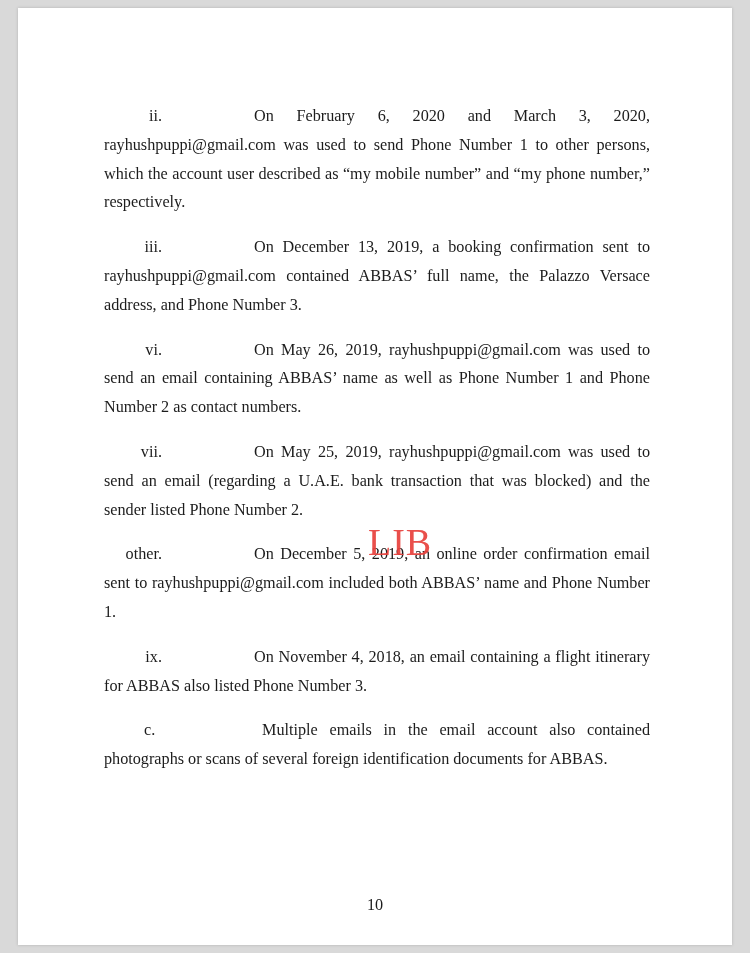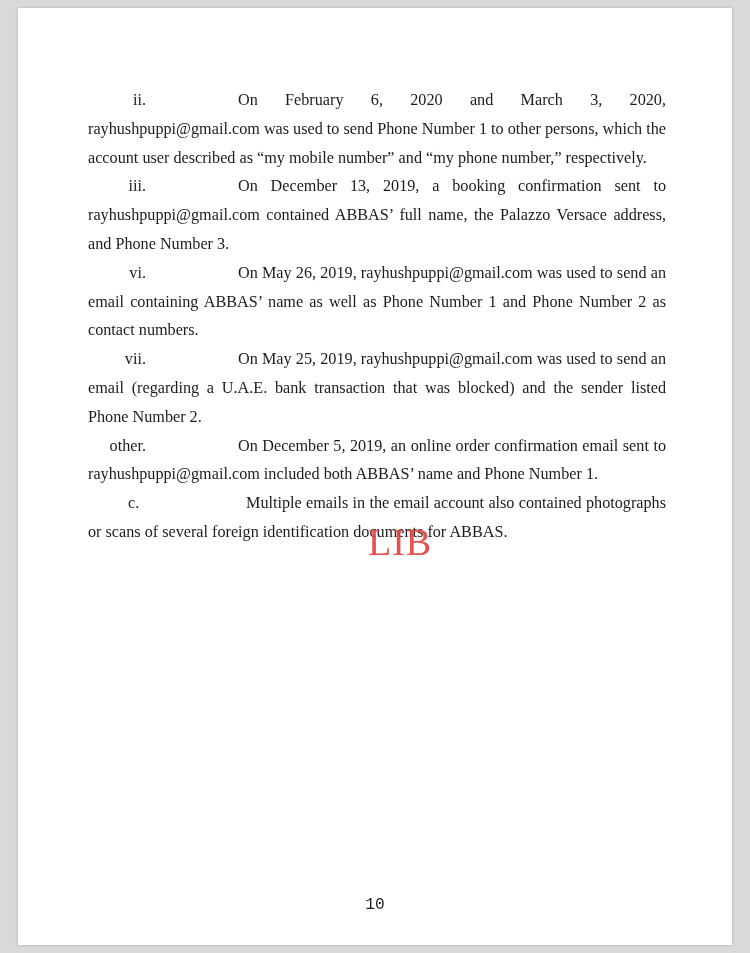--- a/index.html
+++ b/index.html
@@ -27,21 +27,21 @@
     position: absolute;
     left: 70px;
     top: 78px;
     width: 578px;
   }
   .para {
     font-size: 16.2px;
     line-height: 28.8px;
     color: #1c1c1c;
     text-align: justify;
-    margin: 0;
+    margin: 16px;
     position: relative;
   }
   .lead {
     display: inline-block;
     width: 150px;
   }
   .lead .num {
     display: inline-block;
     width: 58px;
     text-align: right;
@@ -72,21 +72,20 @@
     pointer-events: none;
   }
   .page-number {
     position: absolute;
     top: 888px;
     left: 0;
     width: 714px;
     text-align: center;
     font-size: 16.2px;
     color: #1c1c1c;
-    font-family: Liberation Mono, monospace;
   }
 </style>
 </head>
 <body>
 
 <div id="page">
 
   <div class="doc-body">
 
     <p class="para">
@@ -104,20 +103,23 @@
     </p>
 
     <p class="para">
       <span class="lead"><span class="num">vii.</span><span class="gap"></span></span><span>On May 25, 2019, rayhushpuppi@gmail.com was used to send an email (regarding a U.A.E. bank transaction that was blocked) and the sender listed Phone Number 2.</span>
     </p>
 
     <p class="para">
       <span class="lead"><span class="num">other.</span><span class="gap"></span></span><span>On December 5, 2019, an online order confirmation email sent to rayhushpuppi@gmail.com included both ABBAS’ name and Phone Number 1.</span>
     </p>
 
+    <p class="para">
+      <span class="lead"><span class="num">ix.</span><span class="gap"></span></span><span>On November 4, 2018, an email containing a flight itinerary for ABBAS also listed Phone Number 3.</span>
+    </p>
 
     <p class="para last-line-indent">
       <span class="lead lead-c"><span class="num">c.</span><span class="gap"></span></span><span>Multiple emails in the email account also contained photographs or scans of several foreign identification documents for ABBAS.</span>
     </p>
 
   </div>
 
   <div class="watermark">LIB</div>
 
   <div class="page-number">10</div>

